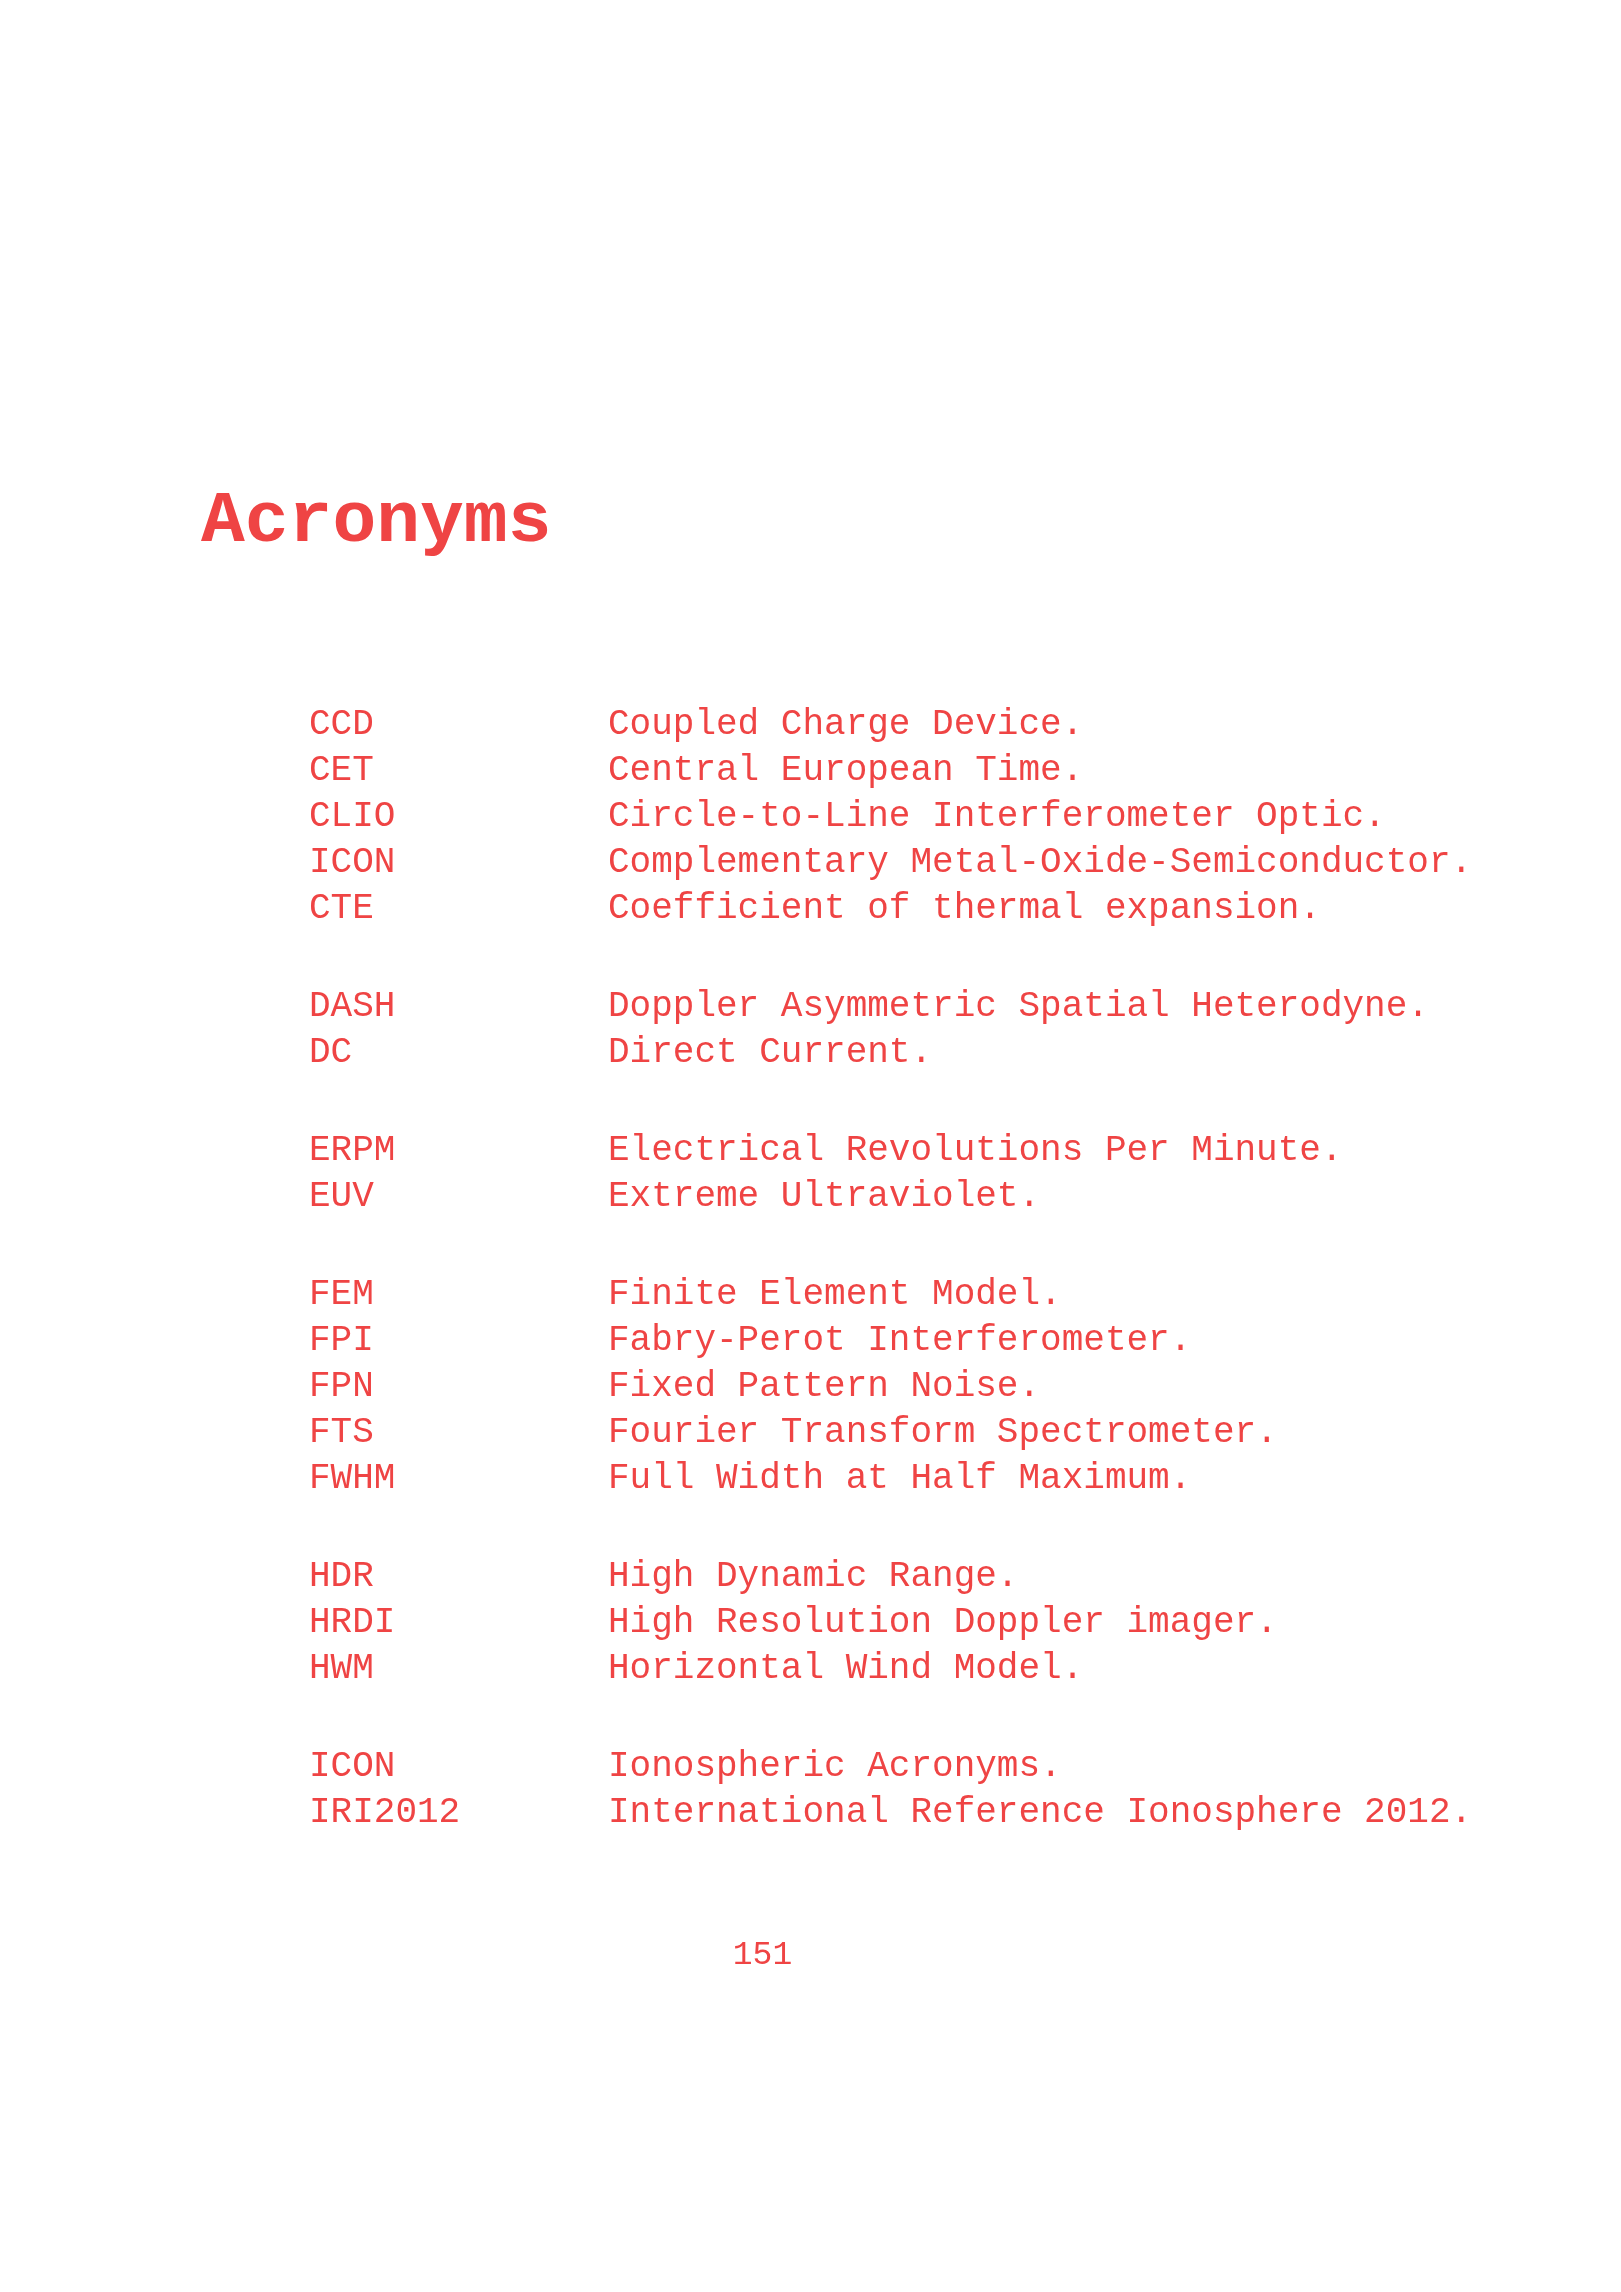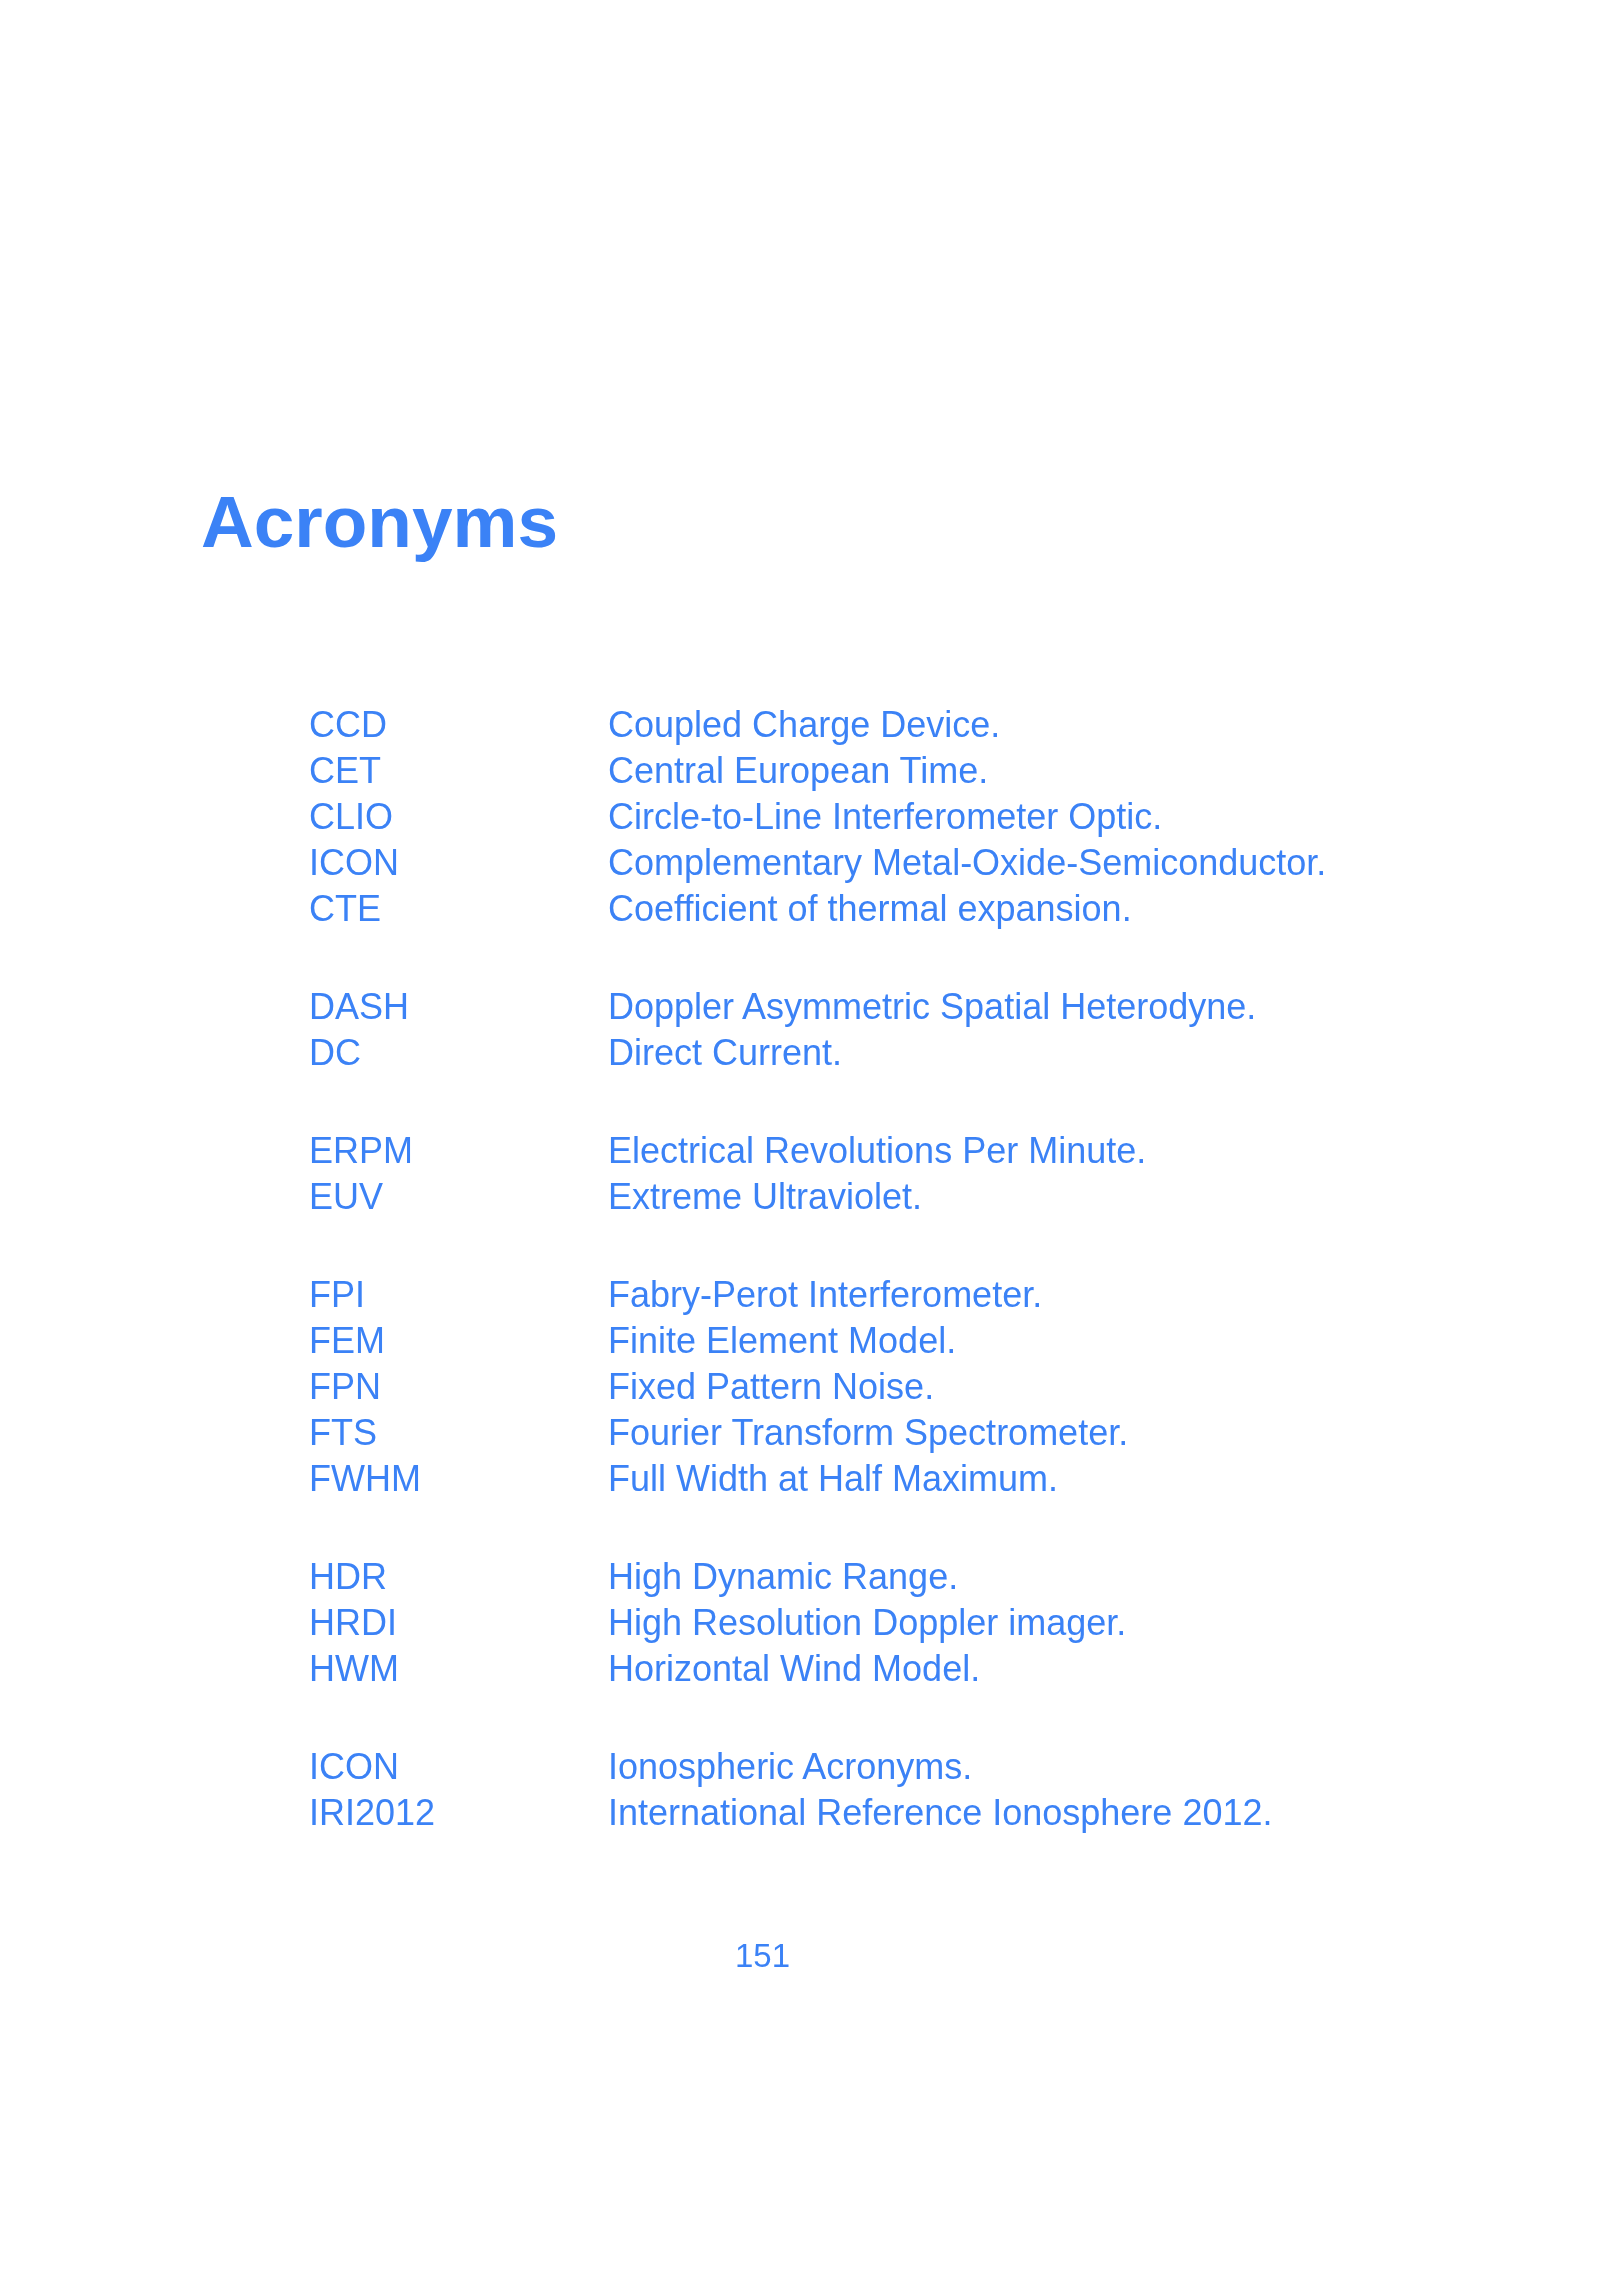--- a/index.html
+++ b/index.html
@@ -5,22 +5,22 @@
   html, body {
     margin: 0;
     padding: 0;
     background: #ffffff;
   }
   .page {
     position: relative;
     width: 1621px;
     height: 2293px;
     background: #ffffff;
-    color: #3b82f6;
-    font-family: Liberation Sans, sans-serif;
+    color: #ef4444;
+    font-family: Liberation Mono, monospace;
     overflow: hidden;
   }
   .title {
     position: absolute;
     left: 201px;
     top: 485px;
     margin: 0;
     font-size: 73px;
     line-height: 73px;
     font-weight: bold;
@@ -107,26 +107,26 @@
           <span class="abbr">ERPM</span>
           <span class="def">Electrical Revolutions Per Minute.</span>
         </div>
         <div class="row">
           <span class="abbr">EUV</span>
           <span class="def">Extreme Ultraviolet.</span>
         </div>
       </div>
       <div class="group">
         <div class="row">
+          <span class="abbr">FEM</span>
+          <span class="def">Finite Element Model.</span>
+        </div>
+        <div class="row">
           <span class="abbr">FPI</span>
           <span class="def">Fabry-Perot Interferometer.</span>
-        </div>
-        <div class="row">
-          <span class="abbr">FEM</span>
-          <span class="def">Finite Element Model.</span>
         </div>
         <div class="row">
           <span class="abbr">FPN</span>
           <span class="def">Fixed Pattern Noise.</span>
         </div>
         <div class="row">
           <span class="abbr">FTS</span>
           <span class="def">Fourier Transform Spectrometer.</span>
         </div>
         <div class="row">

